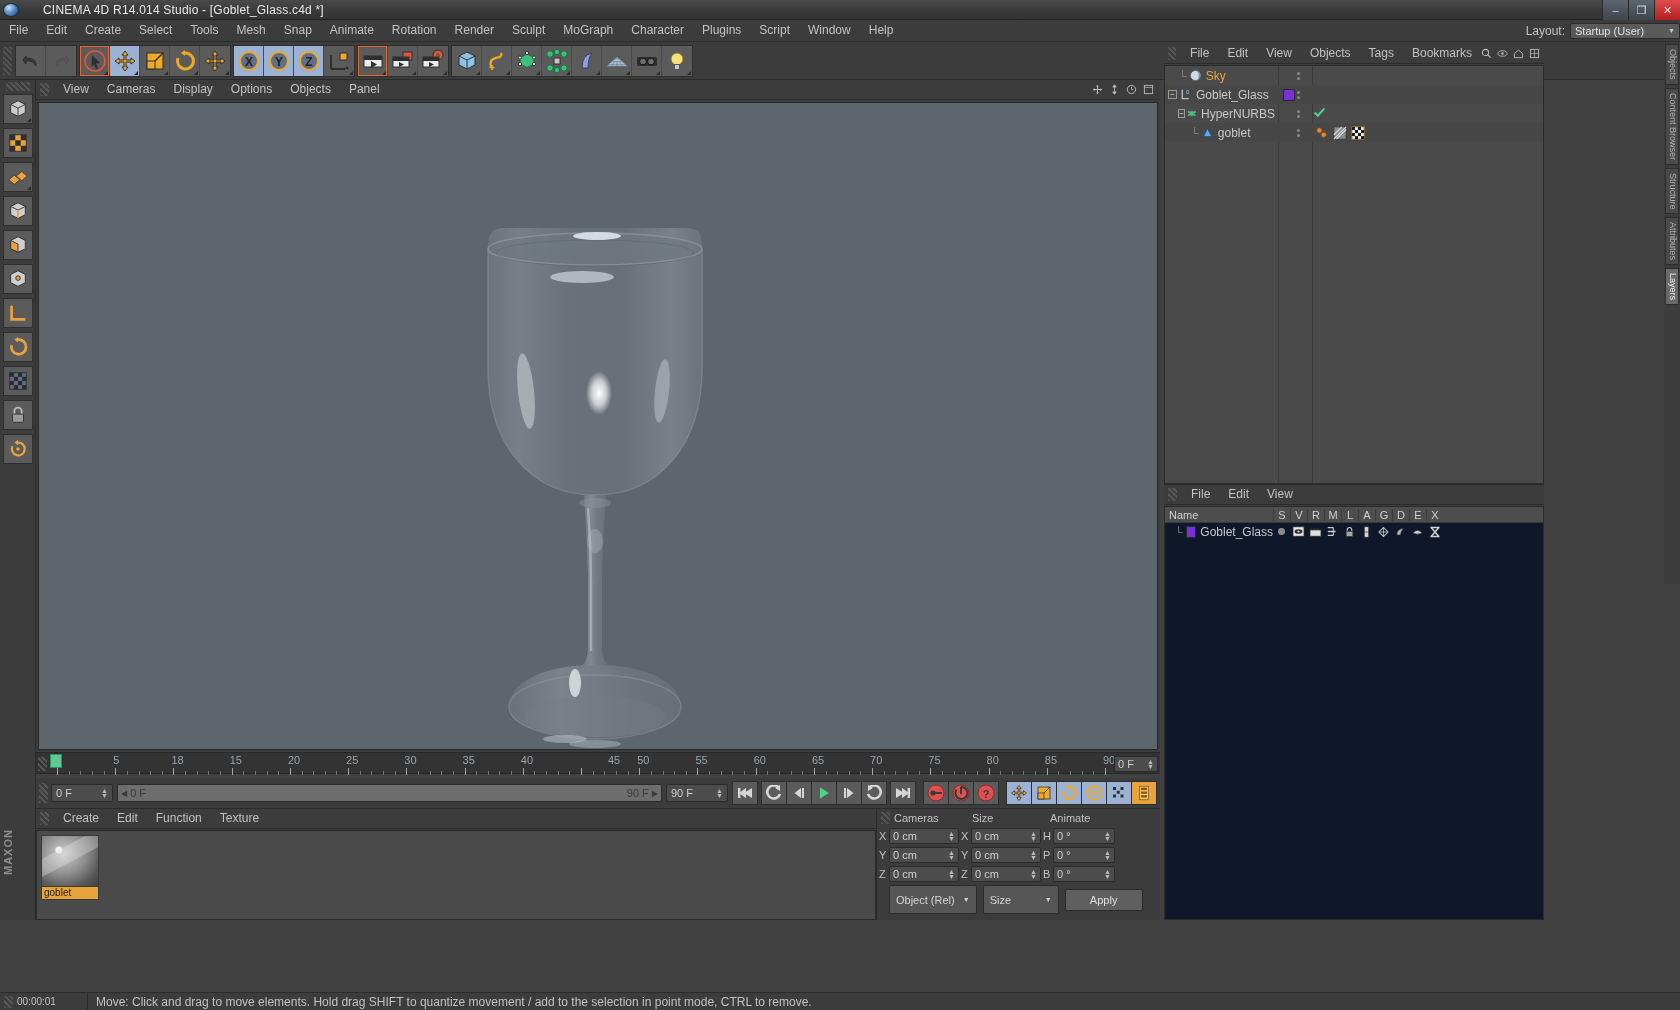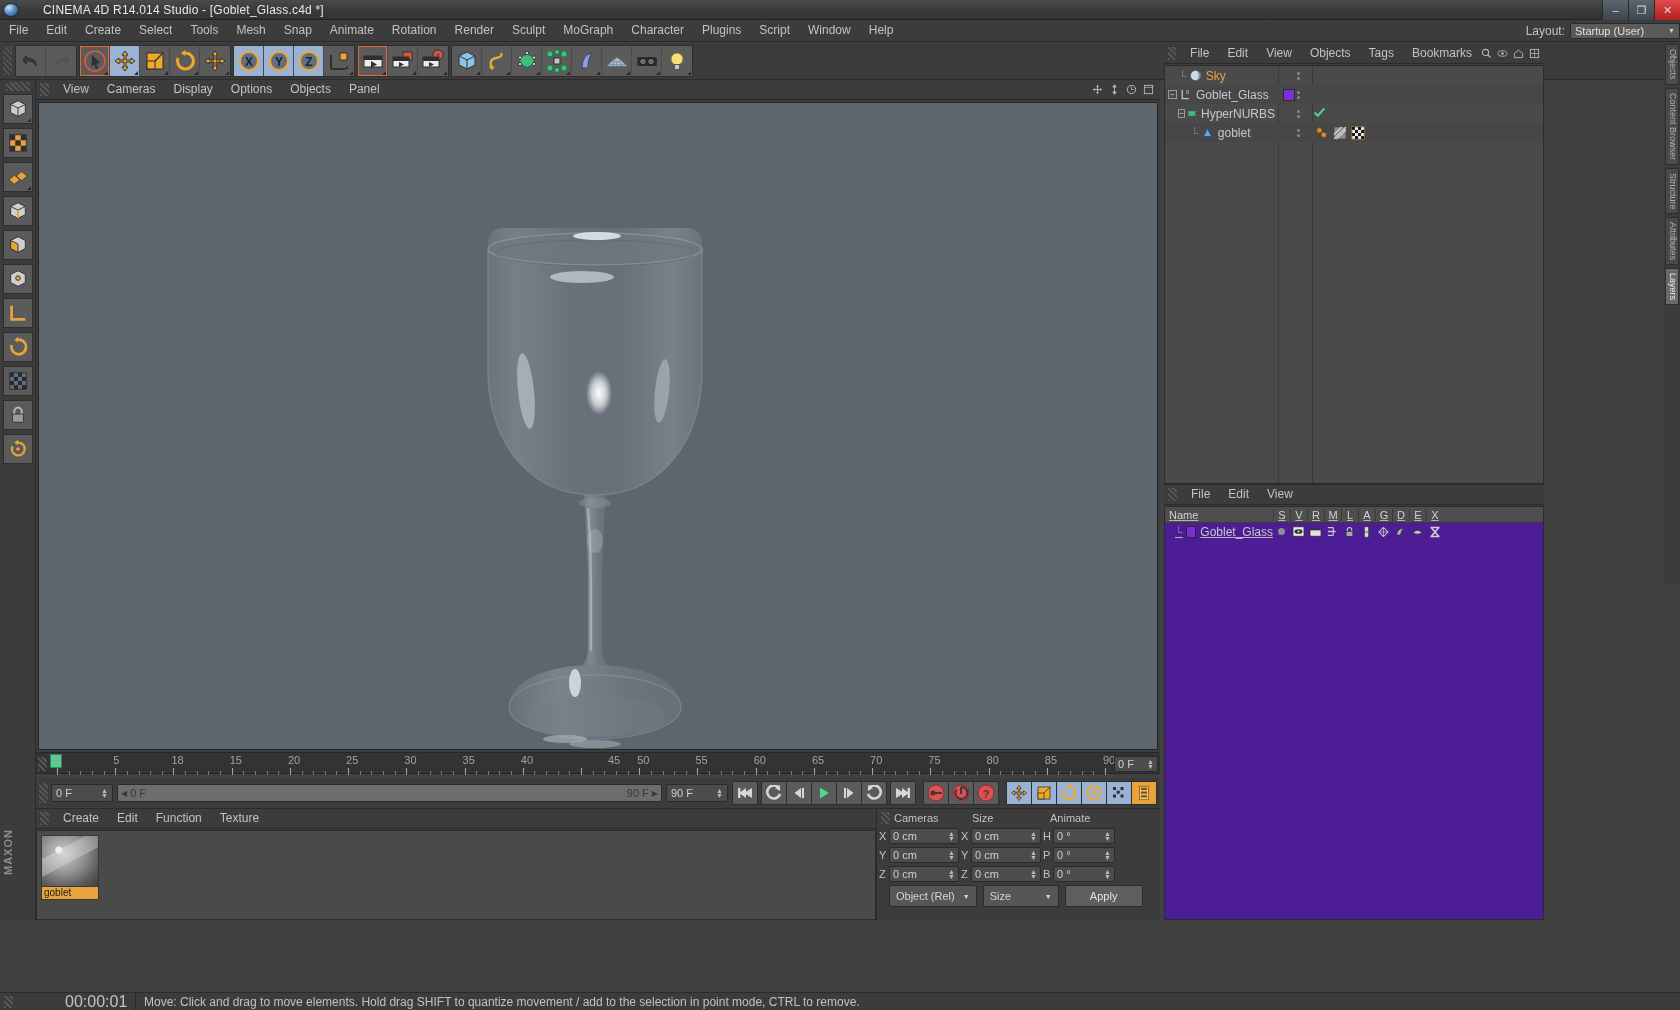--- a/index.html
+++ b/index.html
@@ -196,21 +196,21 @@
   .cm-head .grip2{width:9px;height:12px;margin:0 4px;
     background-image:repeating-linear-gradient(45deg,#555 0 2px,#3c3c3c 2px 4px);}
   .cm-row{display:flex;align-items:center;height:18px;margin-bottom:1px;padding-left:2px;}
   .axis-lbl{width:10px;font-size:11px;color:#c2c2c2;text-align:left;}
   .coordfield{
     width:70px;height:16px;background:#4c4c4c;border:1px solid #2b2b2b;border-radius:2px;
     display:flex;align-items:center;padding:0 3px;font-size:11px;color:#cfcfcf;margin-right:2px;
   }
   .cm-btns{display:flex;align-items:center;padding-left:12px;gap:6px;margin-top:2px;}
   .dropbtn{
-    height:22px;background:#565656;border:1px solid #2b2b2b;border-radius:2px;
+    height:29px;background:#565656;border:1px solid #2b2b2b;border-radius:2px;
     display:flex;align-items:center;padding:0 6px;font-size:11px;color:#d5d5d5;
   }
   .dropbtn .arrow{margin-left:8px;font-size:7px;}
   .applybtn{
     height:22px;width:78px;background:#5f5f5f;border:1px solid #2b2b2b;border-radius:2px;
     display:flex;align-items:center;justify-content:center;font-size:11px;color:#e0e0e0;
   }
 
   
   .objpanel{
@@ -235,21 +235,21 @@
   .om-dots2{display:flex;flex-direction:column;gap:2px;}
   .om-dots2 i{width:3px;height:3px;border-radius:50%;background:#888;display:block;}
   .tagswatch{width:12px;height:12px;border:1px solid #2a2a2a;}
 
   
   .attrpanel{
     position:absolute;left:1164px;top:484px;width:380px;height:436px;
     background:#3c3c3c;border-top:1px solid #2b2b2b;
   }
   .ap-menubar{height:20px;display:flex;align-items:center;border-bottom:1px solid #2b2b2b;}
-  .ap-body{position:absolute;left:0;top:21px;right:0;bottom:0;background:#4c1d95;border:1px solid #2b2b2b;text-decoration:underline;}
+  .ap-body{position:absolute;left:0;top:21px;right:0;bottom:0;background:#0f172a;border:1px solid #2b2b2b;}
   .lay-head{height:16px;display:flex;align-items:center;background:#4e4e4e;border-bottom:1px solid #3a3a3a;}
   .lay-head .nm{width:108px;padding-left:4px;font-size:11px;color:#d0d0d0;}
   .lay-head .cc{
     width:17px;text-align:center;font-size:11px;color:#d0d0d0;
     border-left:1px solid #3a3a3a;
   }
   .lay-row{height:17px;display:flex;align-items:center;}
   .lay-row .nm{width:108px;display:flex;align-items:center;padding-left:10px;font-size:12px;color:#c8c8c8;}
   .lay-row .cc{width:17px;display:flex;align-items:center;justify-content:center;}
 
@@ -265,21 +265,21 @@
   }
   .rtab.sel{background:#6a6a6a;color:#eee;}
 
   
   .statusbar{
     position:absolute;left:0;bottom:0;width:1680px;height:18px;
     background:#3c3c3c;border-top:1px solid #2b2b2b;display:flex;align-items:center;
   }
   .sb-grip{width:9px;height:12px;margin:0 4px;
     background-image:repeating-linear-gradient(45deg,#555 0 2px,#3c3c3c 2px 4px);}
-  .sb-time{font-size:16px;color:#c2c2c2;width:70px;margin-left:48px;}
+  .sb-time{font-size:10px;color:#c2c2c2;width:70px;}
   .sb-msg{font-size:12px;color:#c2c2c2;border-left:1px solid #2b2b2b;padding-left:8px;height:18px;line-height:18px;flex:1;}
 
   
   .goblet-wrap{position:absolute;left:0;top:0;width:1120px;height:648px;}
 </style>
 </head>
 <body>
 
 <div id="app">
 

